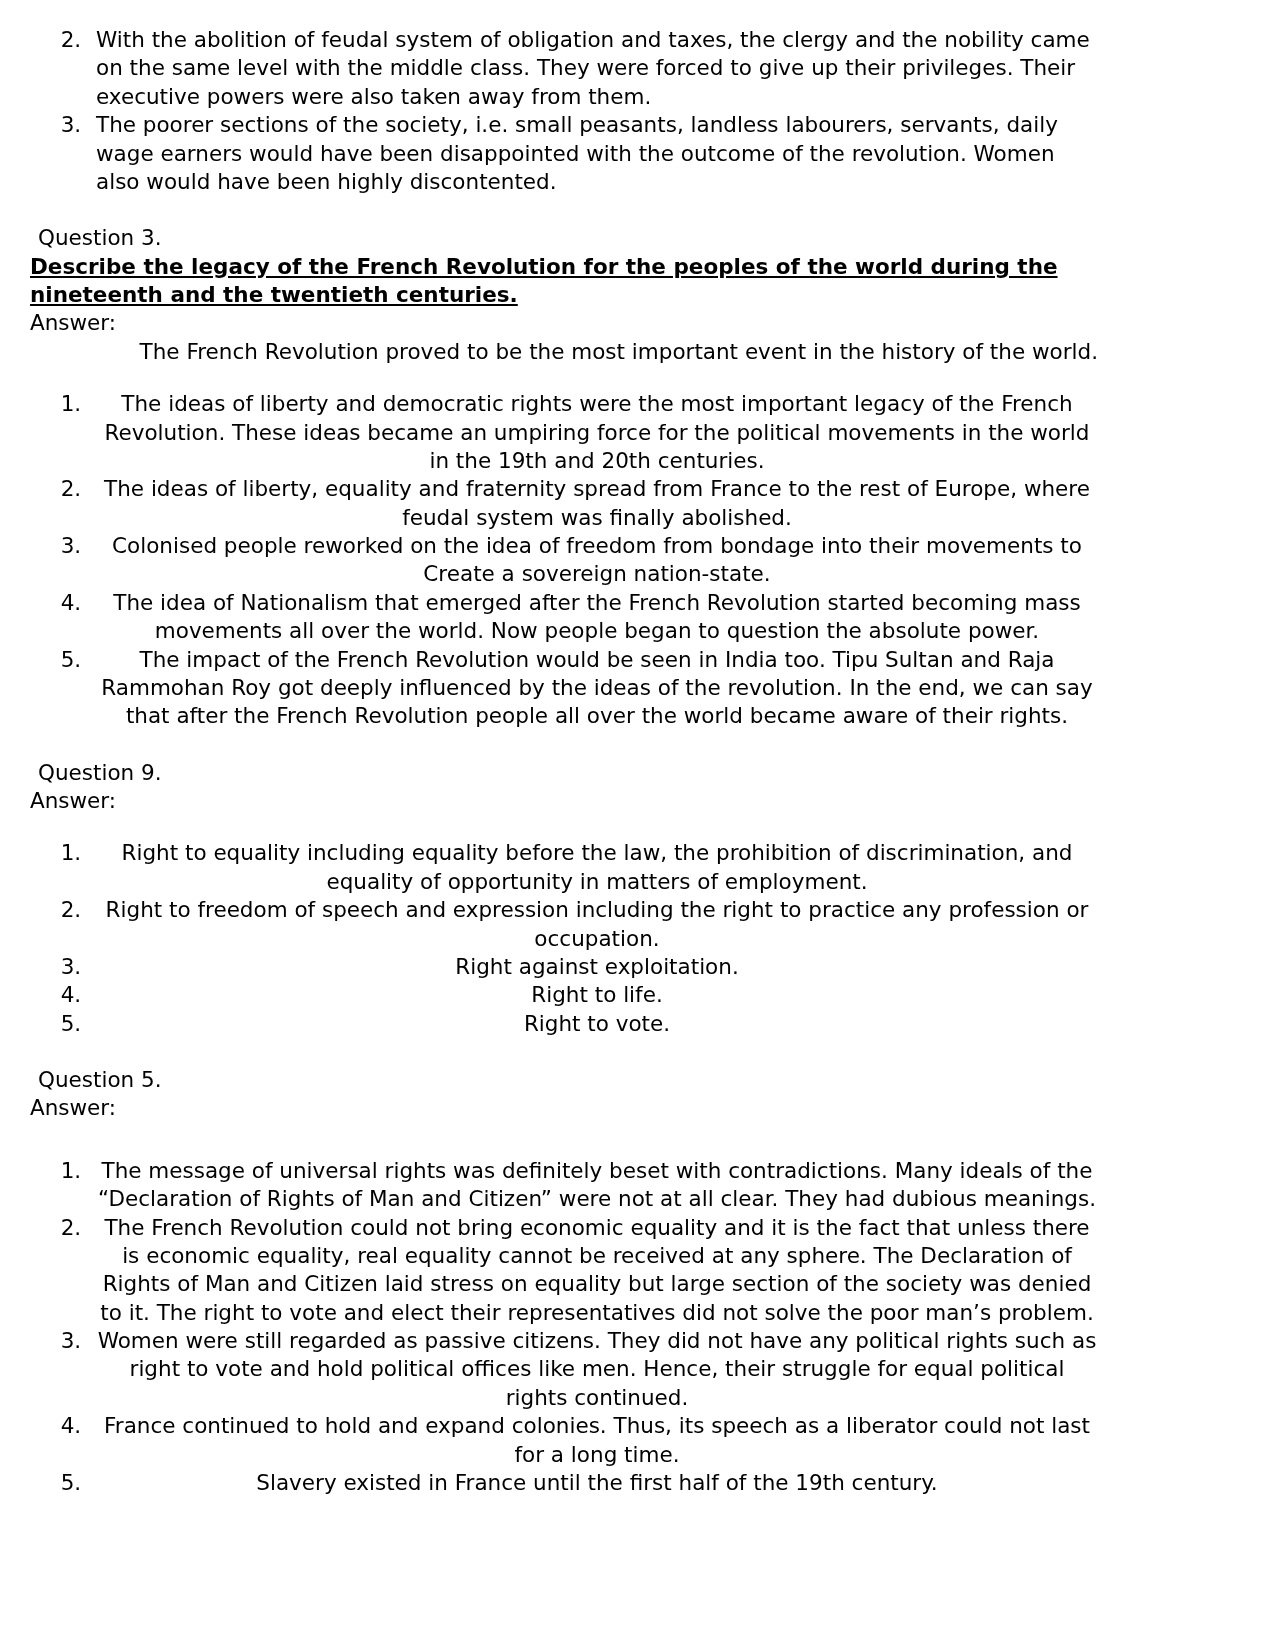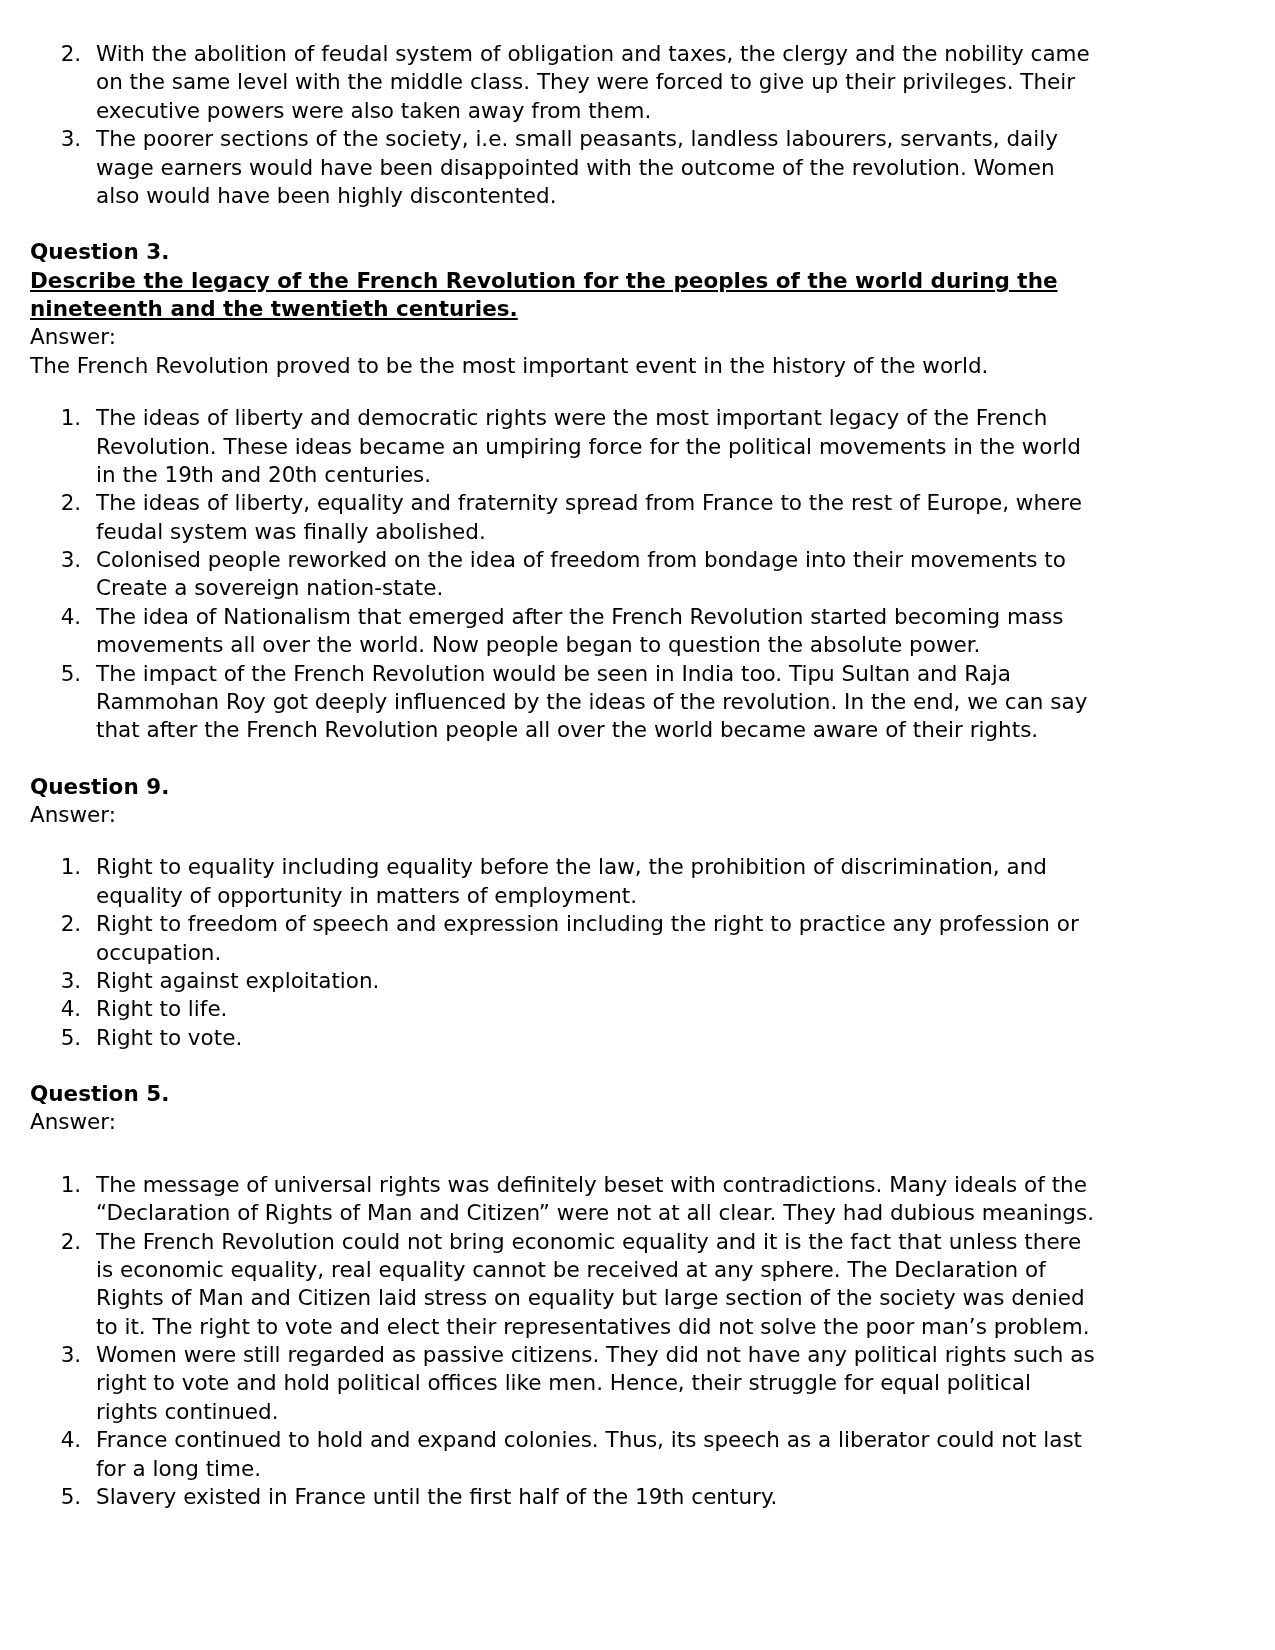--- a/index.html
+++ b/index.html
@@ -10,58 +10,61 @@
   body {
     width: 1275px;
     min-height: 1650px;
     font-family: "DejaVu Sans", sans-serif;
     color: #000000;
   }
   .page {
     width: 1170px;
     min-height: 1650px;
     box-sizing: border-box;
-    padding: 40px 72px 30px 30px;
+    padding: 26px 72px 30px 30px;
   }
   ol.numlist {
     margin: 0;
     padding-left: 58px;
     list-style-type: decimal;
   }
   ol.numlist > li {
     font-size: 21.5px;
     line-height: 1.32;
     padding-left: 8px;
     margin: 0;
   }
   .spaced-list > li {
     margin-bottom: 0px;
+    text-align: center;
   }
   .q-block {
     margin-top: 28px;
   }
   .q-label {
     font-size: 21.5px;
-    font-weight: bold;
+    font-weight: normal;
     line-height: 1.32;
+    margin-left: 8px;
   }
   .q-text {
     font-size: 21.5px;
     font-weight: bold;
     line-height: 1.32;
     text-decoration: underline;
   }
   .ans-label {
     font-size: 21.5px;
     font-weight: normal;
     line-height: 1.32;
   }
   .para {
     font-size: 21.5px;
     line-height: 1.32;
+    text-align: right;
   }
   .gap-md { height: 24px; }
   .gap-lg { height: 34px; }
   .top-list { margin-top: 0; }
 </style>
 </head>
 <body>
 
 <div class="page">
 

